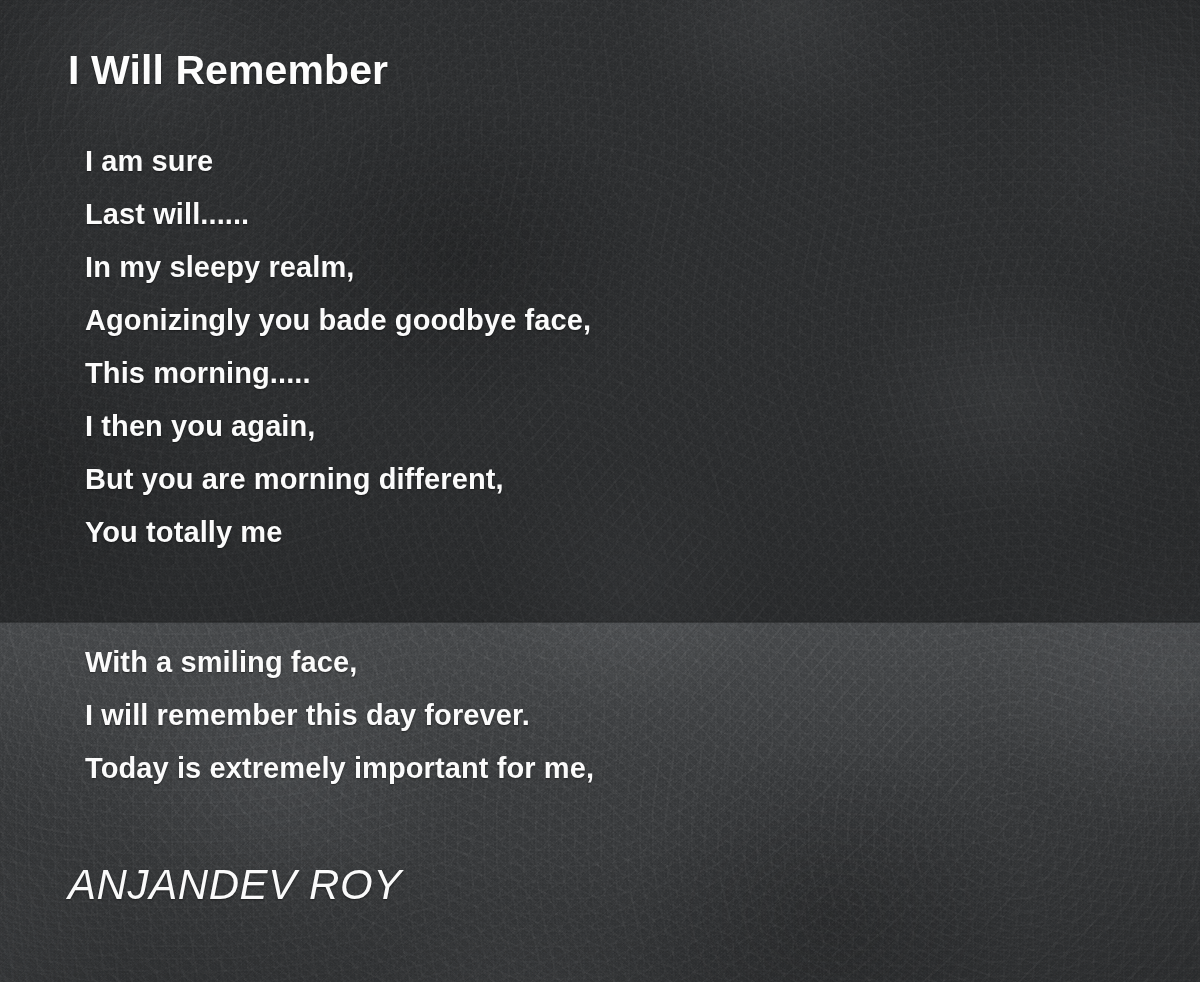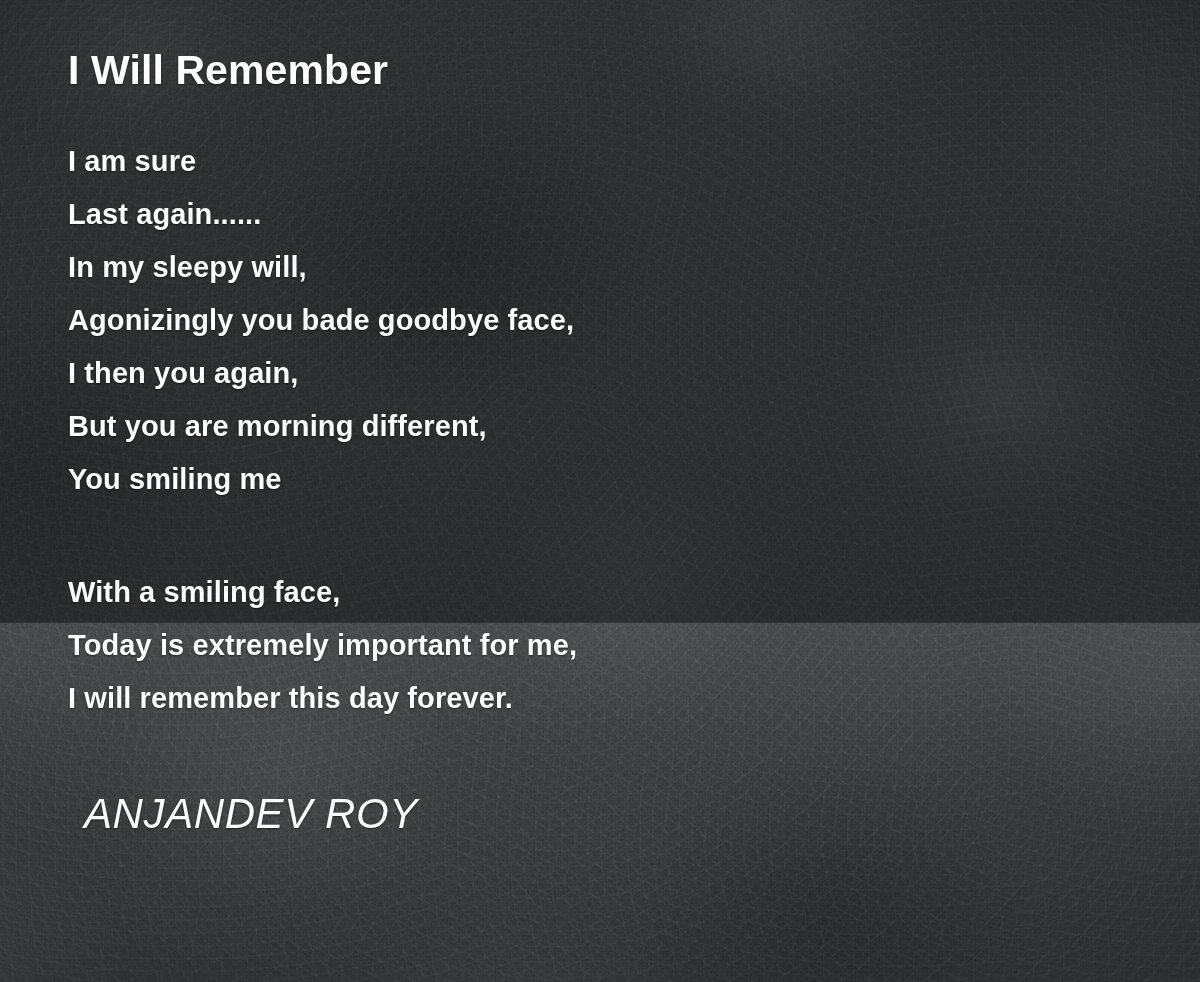--- a/index.html
+++ b/index.html
@@ -137,21 +137,21 @@
     padding-top: 48px;
     font-size: 41px;
     font-weight: bold;
     line-height: 1.08;
     color: #fdfdfd;
     letter-spacing: .1px;
     text-shadow: 0 1px 2px rgba(0,0,0,.55);
   }
 
   .stanza {
-    margin: 0;
+    margin: 17px;
     padding: 0;
     list-style: none;
   }
 
   .stanza-one {
     margin-top: 43px;
   }
 
   .stanza-two {
     margin-top: 0;
@@ -162,21 +162,21 @@
     font-size: 29px;
     font-weight: bold;
     line-height: 53px;
     color: #fbfbfb;
     white-space: pre;
     letter-spacing: .1px;
     text-shadow: 0 1px 2px rgba(0,0,0,.5);
   }
 
   .poem-author {
-    margin: 16px;
+    margin: 0;
     padding-top: 49px;
     font-size: 42px;
     font-style: italic;
     font-weight: normal;
     color: #fafafa;
     letter-spacing: .6px;
     text-shadow: 0 1px 2px rgba(0,0,0,.5);
   }
 </style>
 </head>
@@ -193,30 +193,31 @@
   <div class="bg-split-bottom"></div>
   <div class="bg-split-line"></div>
   <div class="bg-vignette"></div>
 
   <div class="content">
 
     <h1 class="poem-title">I Will Remember</h1>
 
     <div class="stanza stanza-one">
       <div class="poem-line">I am sure</div>
-      <div class="poem-line">Last again......</div>
-      <div class="poem-line">In my sleepy will,</div>
+      <div class="poem-line">Last will......</div>
+      <div class="poem-line">In my sleepy realm,</div>
       <div class="poem-line">Agonizingly you bade goodbye face,</div>
+      <div class="poem-line">This morning.....</div>
       <div class="poem-line">I then you again,</div>
       <div class="poem-line">But you are morning different,</div>
-      <div class="poem-line">You smiling me</div>
+      <div class="poem-line">You totally me</div>
     </div>
 
     <div class="stanza stanza-two">
       <div class="poem-line">With a smiling face,</div>
+      <div class="poem-line">I will remember this day forever.</div>
       <div class="poem-line">Today is extremely important for me,</div>
-      <div class="poem-line">I will remember this day forever.</div>
     </div>
 
     <div class="poem-author">ANJANDEV ROY</div>
 
   </div>
 </div>
 
 </body></html>

